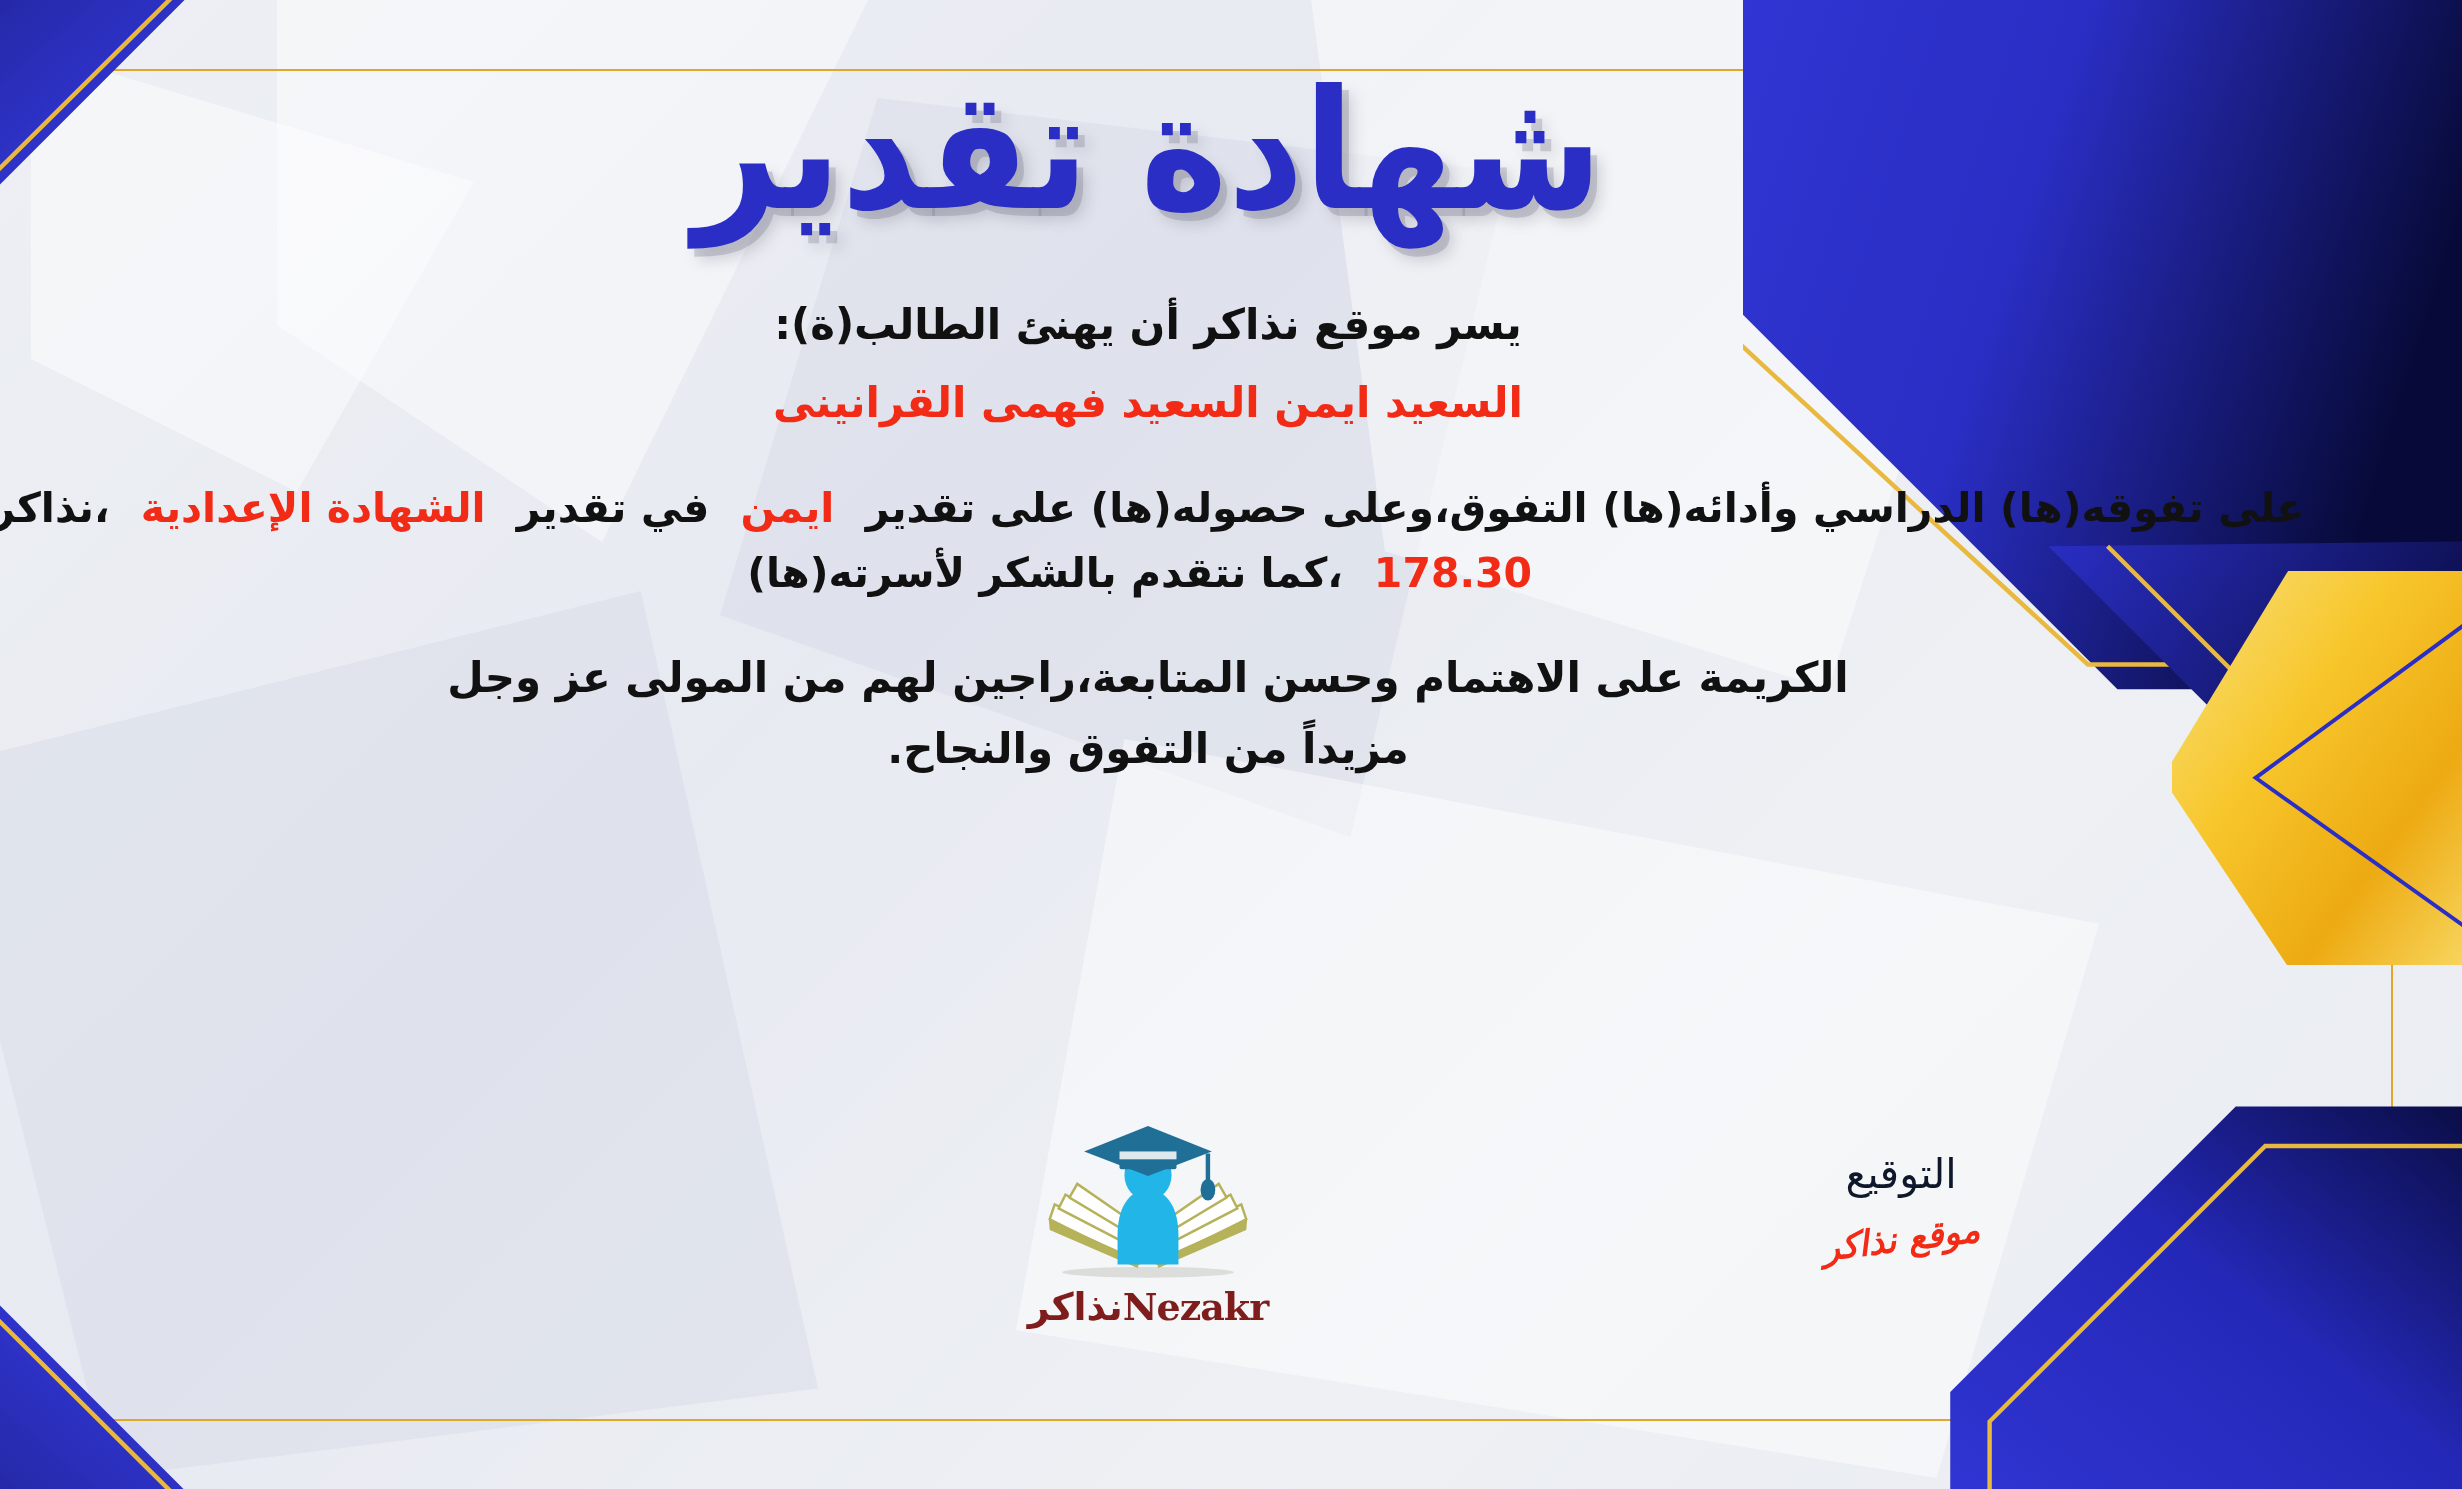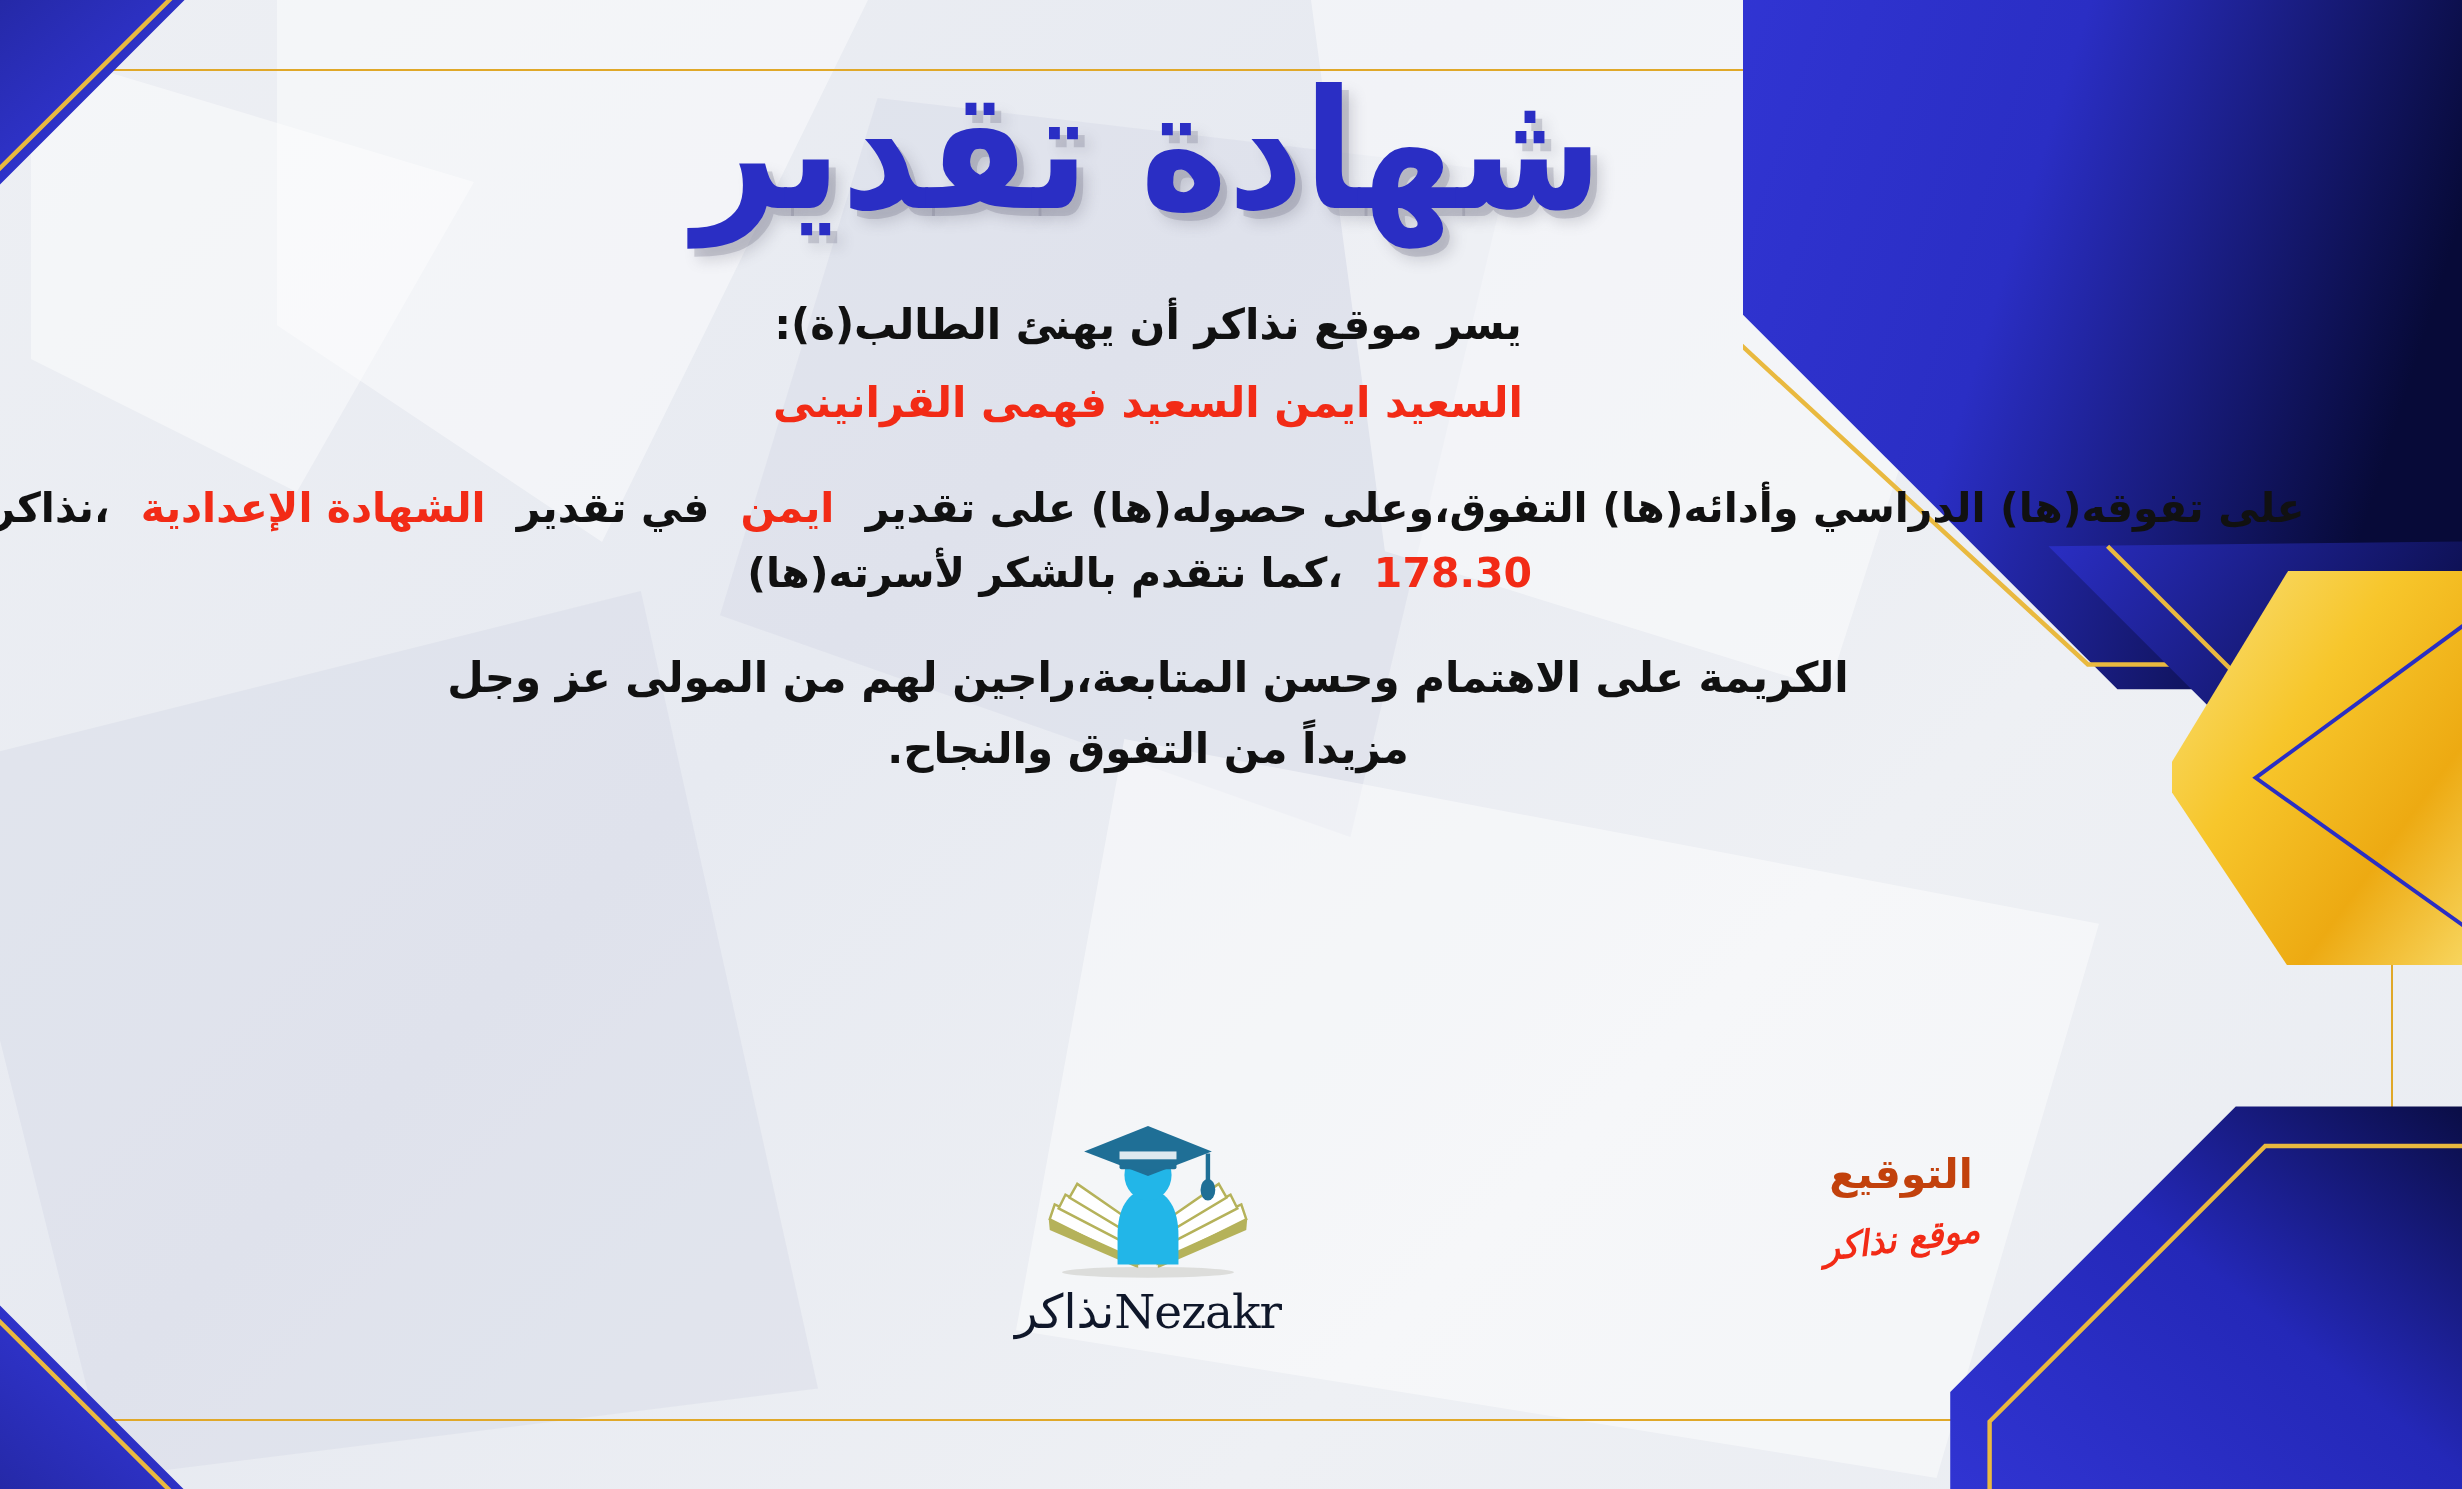--- a/index.html
+++ b/index.html
@@ -104,22 +104,22 @@
 
   .sign-block{
     position:absolute;
     right:315px;
     top:39px;
     text-align:center;
     width:236px;
   }
   .sign-label{
     font-size:41px;
-    font-weight:700;
-    color:#c2410c;
+    font-weight:400;
+    color:#0f172a;
     margin-bottom:19.7px;
   }
   .sign-script{
     font-size:35px;
     color:#f22b16;
     font-style:italic;
     font-family:"DejaVu Serif","Liberation Serif",serif;
     transform:rotate(-7deg);
     display:inline-block;
     font-weight:600;
@@ -130,23 +130,23 @@
     position:absolute;
     left:50%;
     transform:translateX(-50%);
     top:9.8px;
     width:305px;
     text-align:center;
   }
   .logo-mark{width:227px;height:167px;margin:0 auto;display:block;}
   .logo-word{
     margin-top:-3.9px;
-    font-size:47px;
-    font-weight:400;
-    color:#0f172a;
+    font-size:38px;
+    font-weight:700;
+    color:#7f1d1d;
     font-family:"DejaVu Serif","Liberation Serif",serif;
     letter-spacing:-1px;
     white-space:nowrap;
   }
   .logo-word .ar{font-family:"DejaVu Sans","Liberation Sans",sans-serif;}
 </style>
 </head>
 <body>
 
 <div class="certificate">

